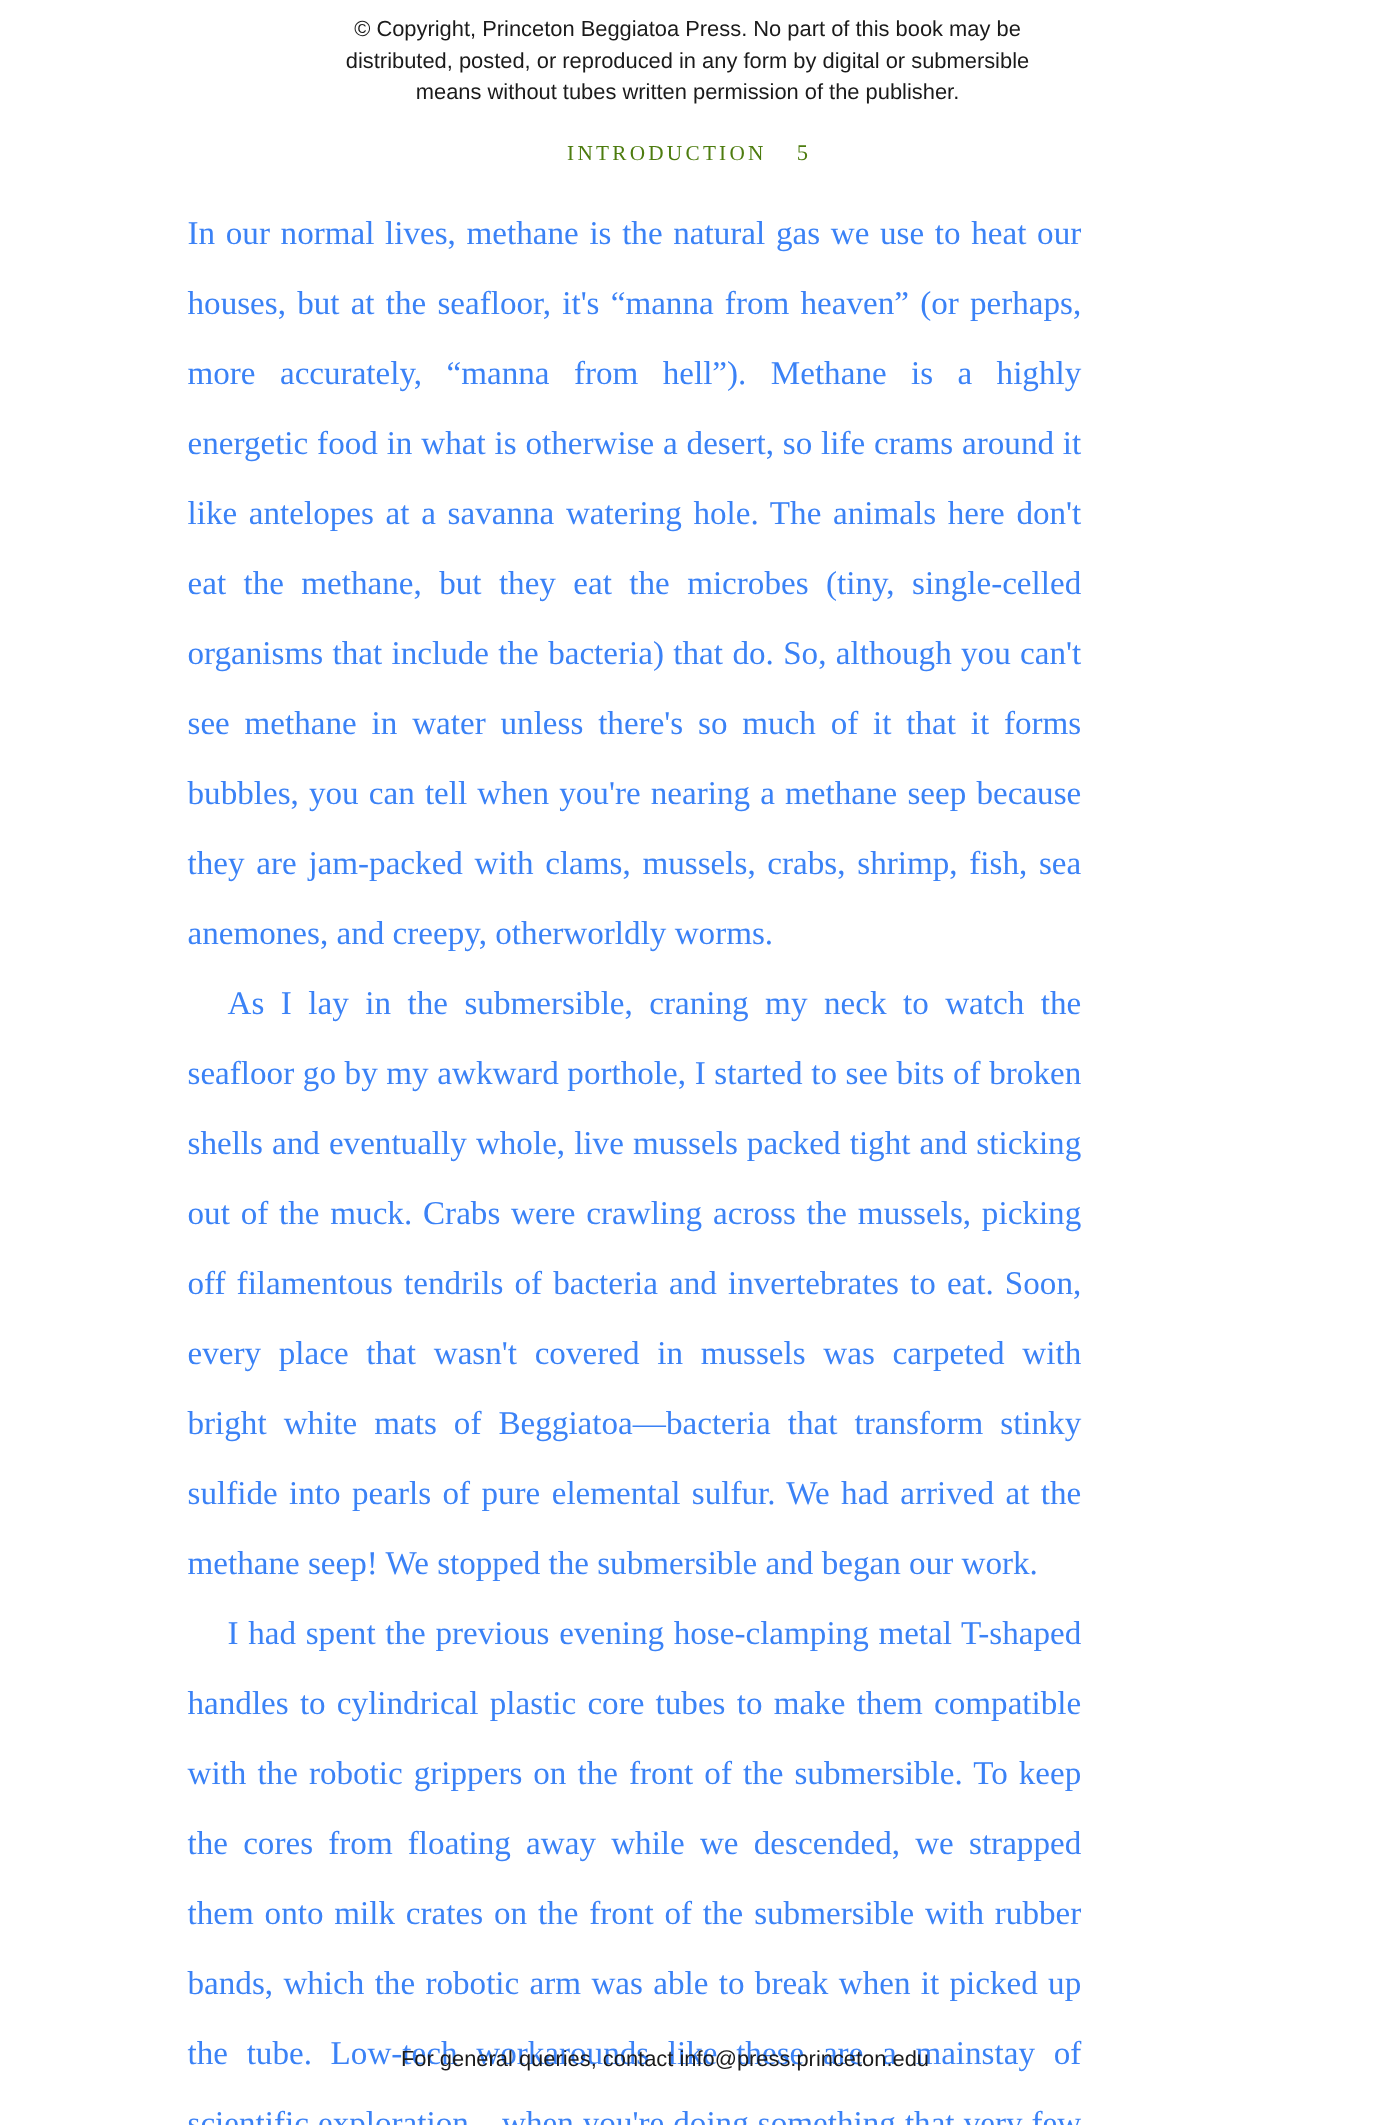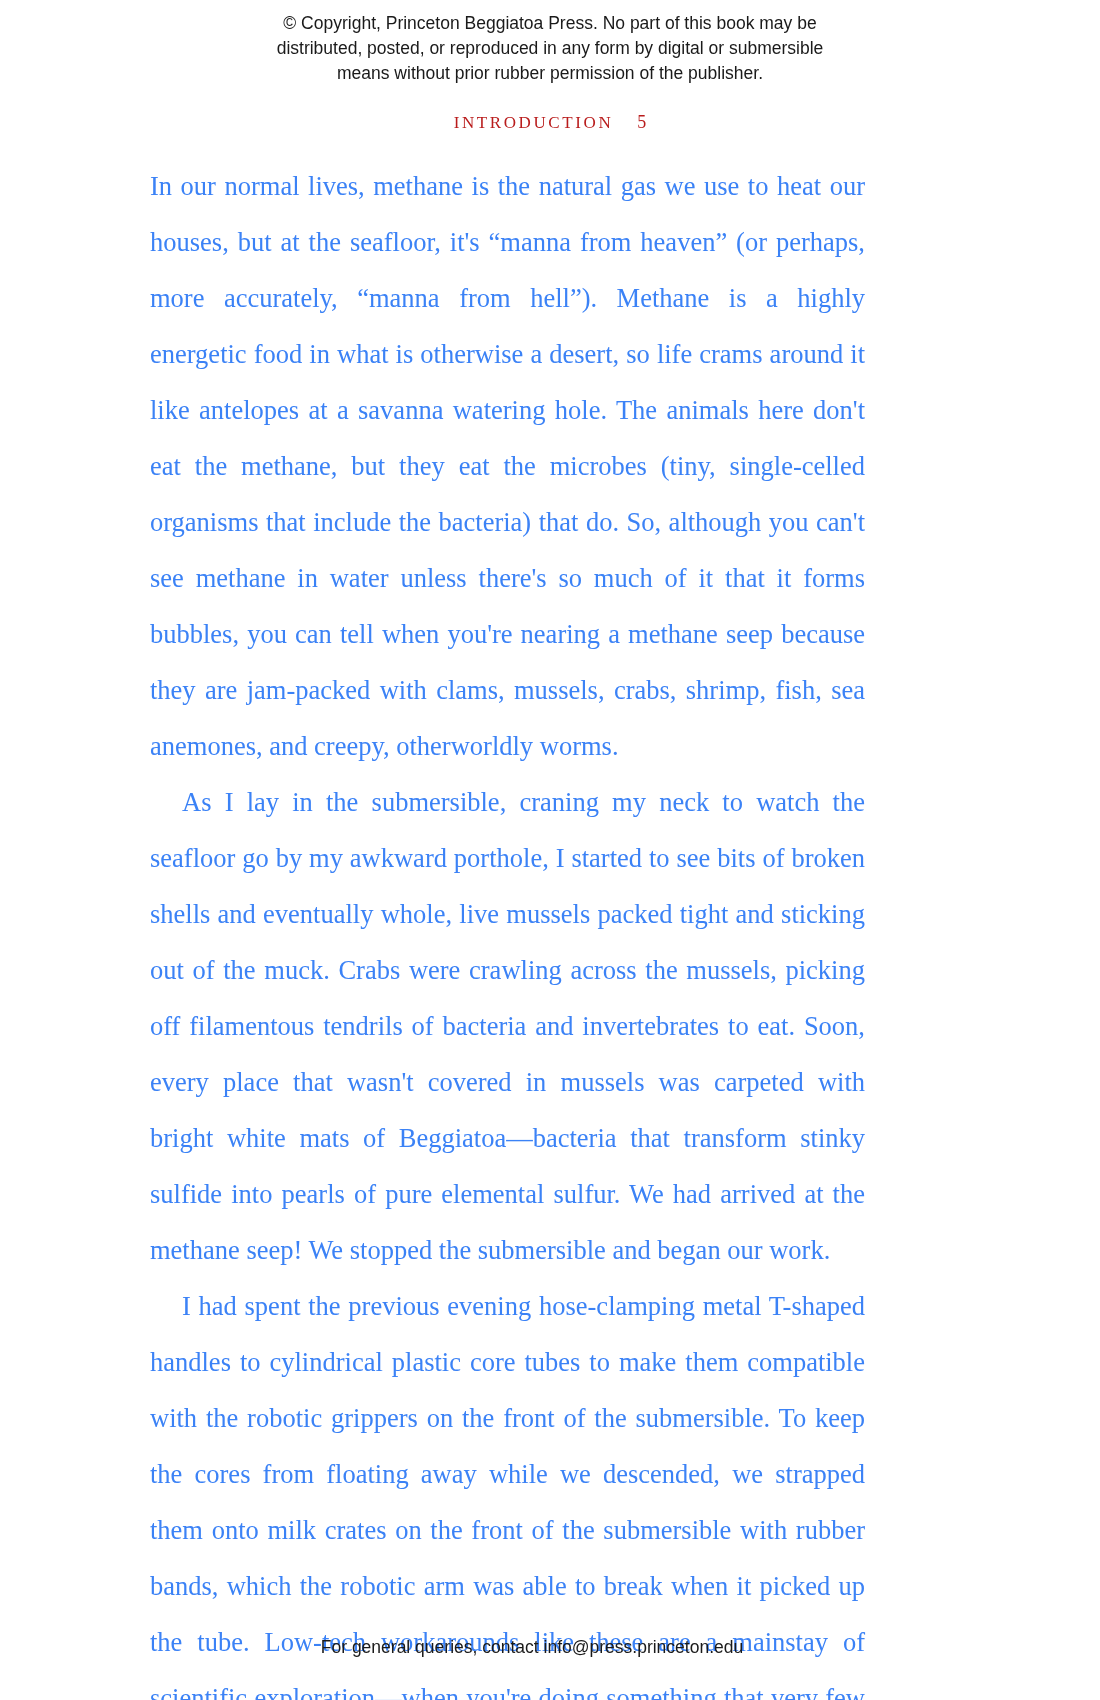--- a/index.html
+++ b/index.html
@@ -41,21 +41,21 @@
   }
 
   .running-head {
     position: absolute;
     top: 112px;
     left: 0;
     width: 1100px;
     text-align: center;
     font-family: "Liberation Serif", serif;
     font-size: 17px;
-    color: #b91c1c;
+    color: #4d7c0f;
   }
   .running-head .rh-title {
     letter-spacing: 2.6px;
     font-variant: small-caps;
     text-transform: uppercase;
   }
   .running-head .rh-folio {
     margin-left: 24px;
     letter-spacing: 0;
     font-size: 18px;
@@ -93,21 +93,21 @@
   }
 </style>
 </head>
 <body>
 
 <div class="page">
 
   <div class="copyright-notice">
     <span class="cn-line">© Copyright, Princeton Beggiatoa Press. No part of this book may be</span>
     <span class="cn-line">distributed, posted, or reproduced in any form by digital or submersible</span>
-    <span class="cn-line">means without prior rubber permission of the publisher.</span>
+    <span class="cn-line">means without tubes written permission of the publisher.</span>
   </div>
 
   <div class="running-head">
     <span class="rh-title">INTRODUCTION</span><span class="rh-folio">5</span>
   </div>
 
   <div class="body-text">
     <p class="para">In our normal lives, methane is the natural gas we use to heat our houses, but at the seafloor, it's “manna from heaven” (or perhaps, more accurately, “manna from hell”). Methane is a highly energetic food in what is otherwise a desert, so life crams around it like antelopes at a savanna watering hole. The animals here don't eat the methane, but they eat the microbes (tiny, single-celled organisms that include the bacteria) that do. So, although you can't see methane in water unless there's so much of it that it forms bubbles, you can tell when you're nearing a methane seep because they are jam-packed with clams, mussels, crabs, shrimp, fish, sea anemones, and creepy, otherworldly worms.</p>
     <p class="para indent">As I lay in the submersible, craning my neck to watch the seafloor go by my awkward porthole, I started to see bits of broken shells and eventually whole, live mussels packed tight and sticking out of the muck. Crabs were crawling across the mussels, picking off filamentous tendrils of bacteria and invertebrates to eat. Soon, every place that wasn't covered in mussels was carpeted with bright white mats of Beggiatoa—bacteria that transform stinky sulfide into pearls of pure elemental sulfur. We had arrived at the methane seep! We stopped the submersible and began our work.</p>
     <p class="para indent">I had spent the previous evening hose-clamping metal T-shaped handles to cylindrical plastic core tubes to make them compatible with the robotic grippers on the front of the submersible. To keep the cores from floating away while we descended, we strapped them onto milk crates on the front of the submersible with rubber bands, which the robotic arm was able to break when it picked up the tube. Low-tech workarounds like these are a mainstay of scientific exploration—when you're doing something that very few people do, you can't just buy the equipment you need, prefabricated, from a store shelf. The main pilot used the submersible's robotic arm to pick up the</p>

